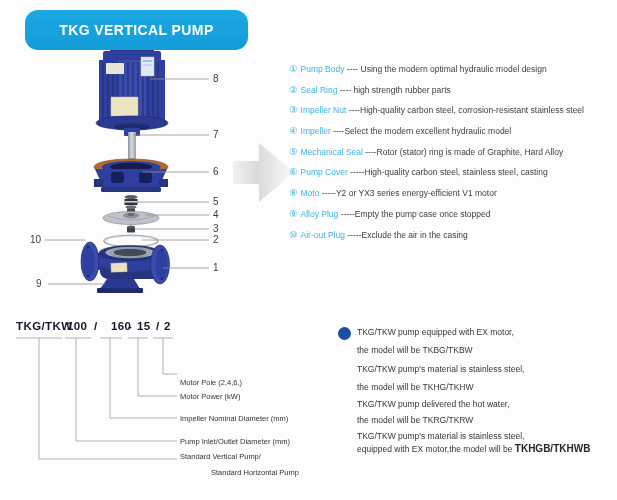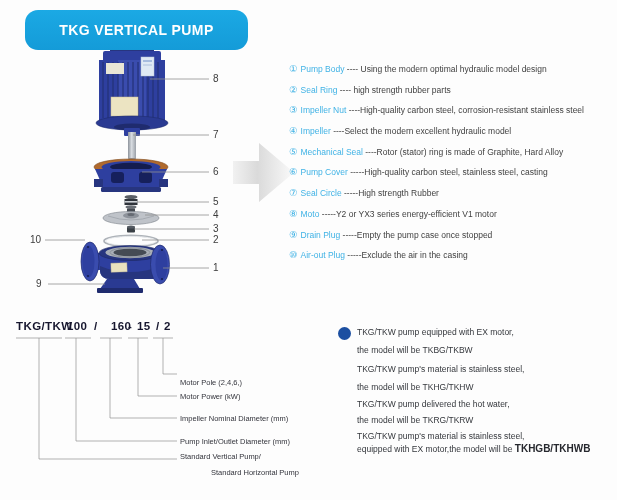--- a/index.html
+++ b/index.html
@@ -207,23 +207,22 @@
 <span class="abs callout" style="left:30px;top:235px;">10</span>
 <span class="abs callout" style="left:36px;top:279px;">9</span>
 
 <div class="abs parts">
   <div class="part-item"><span class="num">①</span><span class="pname">Pump Body</span><span class="pdesc"> ---- Using the modern optimal hydraulic model design</span></div>
   <div class="part-item"><span class="num">②</span><span class="pname">Seal Ring</span><span class="pdesc"> ---- high strength rubber parts</span></div>
   <div class="part-item"><span class="num">③</span><span class="pname">Impeller Nut</span><span class="pdesc"> ----High-quality carbon steel, corrosion-resistant stainless steel</span></div>
   <div class="part-item"><span class="num">④</span><span class="pname">Impeller</span><span class="pdesc"> ----Select the modern excellent hydraulic model</span></div>
   <div class="part-item"><span class="num">⑤</span><span class="pname">Mechanical Seal</span><span class="pdesc"> ----Rotor (stator) ring is made of Graphite, Hard Alloy</span></div>
   <div class="part-item"><span class="num">⑥</span><span class="pname">Pump Cover</span><span class="pdesc"> -----High-quality carbon steel, stainless steel, casting</span></div>
-  <div class="part-item"><span class="num">⑦</span><span class="pname">Seal Circle</span><span class="pdesc"> -----High strength Rubber</span></div>
   <div class="part-item"><span class="num">⑧</span><span class="pname">Moto</span><span class="pdesc"> -----Y2 or YX3 series energy-efficient V1 motor</span></div>
-  <div class="part-item"><span class="num">⑨</span><span class="pname">Drain Plug</span><span class="pdesc"> -----Empty the pump case once stopped</span></div>
+  <div class="part-item"><span class="num">⑨</span><span class="pname">Alloy Plug</span><span class="pdesc"> -----Empty the pump case once stopped</span></div>
   <div class="part-item"><span class="num">⑩</span><span class="pname">Air-out Plug</span><span class="pdesc"> -----Exclude the air in the casing</span></div>
 </div>
 
 <span class="abs mseg" style="left:16px;top:320px;">TKG/TKW</span>
 <span class="abs mseg" style="left:67px;top:320px;">100</span>
 <span class="abs mseg" style="left:94px;top:320px;">/</span>
 <span class="abs mseg" style="left:103px;top:320px;margin-left:8px;">160</span>
 <span class="abs mseg" style="left:128px;top:320px;">-</span>
 <span class="abs mseg" style="left:137px;top:320px;">15</span>
 <span class="abs mseg" style="left:156px;top:320px;">/</span>

